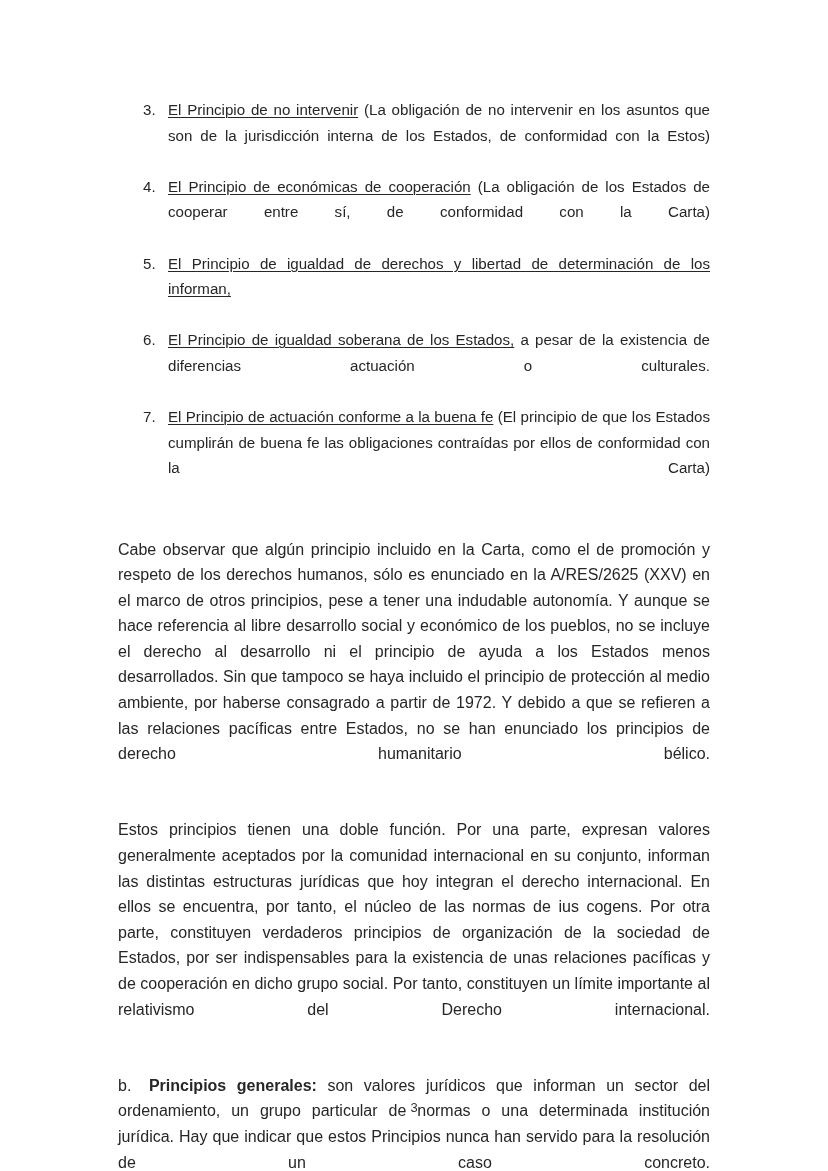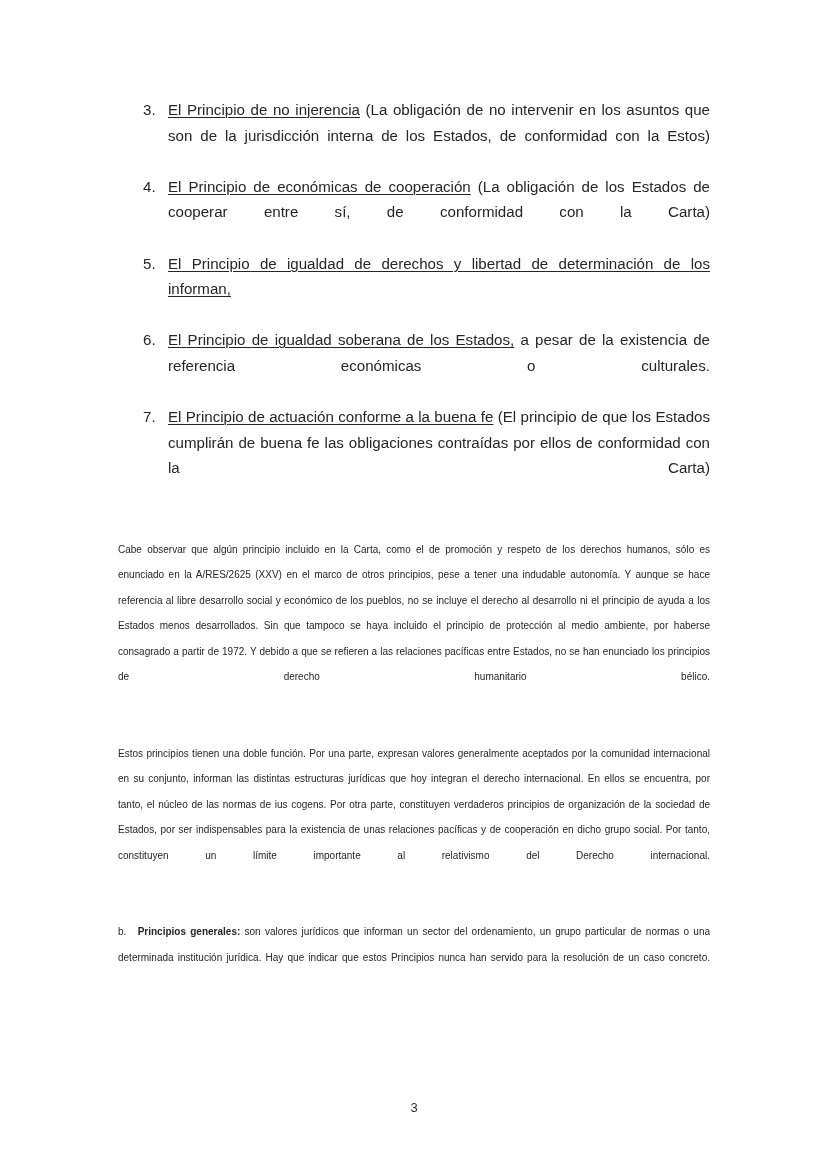--- a/index.html
+++ b/index.html
@@ -62,21 +62,21 @@
     width: 100%;
     height: 0;
   }
   .u {
     text-decoration: underline;
     text-underline-offset: 2px;
     text-decoration-thickness: 1px;
   }
   
   p.para {
-    font-size: 10px;
+    font-size: 16px;
     line-height: 25.6px;
     text-align: justify;
     text-justify: inter-word;
     margin: 0 0 0 0;
     hyphens: none;
   }
   p.para::after {
     content: "";
     display: inline-block;
     width: 100%;
@@ -99,33 +99,33 @@
 </style>
 </head>
 <body>
 
 <div class="page">
   <div class="content">
 
     <ol class="principles">
       <li>
         <span class="num">3.</span>
-        <span class="li-body"><span class="u">El Principio de no injerencia</span><span> (La obligación de no intervenir en los asuntos que son de la jurisdicción interna de los Estados, de conformidad con la Estos)</span></span>
+        <span class="li-body"><span class="u">El Principio de no intervenir</span><span> (La obligación de no intervenir en los asuntos que son de la jurisdicción interna de los Estados, de conformidad con la Estos)</span></span>
       </li>
       <li>
         <span class="num">4.</span>
         <span class="li-body"><span class="u">El Principio de económicas de cooperación</span><span> (La obligación de los Estados de cooperar entre sí, de conformidad con la Carta)</span></span>
       </li>
       <li>
         <span class="num">5.</span>
         <span class="li-body"><span class="u">El Principio de igualdad de derechos y libertad de determinación de los informan,</span><span></span></span>
       </li>
       <li>
         <span class="num">6.</span>
-        <span class="li-body"><span class="u">El Principio de igualdad soberana de los Estados,</span><span> a pesar de la existencia de referencia económicas o culturales.</span></span>
+        <span class="li-body"><span class="u">El Principio de igualdad soberana de los Estados,</span><span> a pesar de la existencia de diferencias actuación o culturales.</span></span>
       </li>
       <li>
         <span class="num">7.</span>
         <span class="li-body"><span class="u">El Principio de actuación conforme a la buena fe</span><span> (El principio de que los Estados cumplirán de buena fe las obligaciones contraídas por ellos de conformidad con la Carta)</span></span>
       </li>
     </ol>
 
     <div class="gap-after-list"></div>
 
     <p class="para">Cabe observar que algún principio incluido en la Carta, como el de promoción y respeto de los derechos humanos, sólo es enunciado en la A/RES/2625 (XXV) en el marco de otros principios, pese a tener una indudable autonomía. Y aunque se hace referencia al libre desarrollo social y económico de los pueblos, no se incluye el derecho al desarrollo ni el principio de ayuda a los Estados menos desarrollados. Sin que tampoco se haya incluido el principio de protección al medio ambiente, por haberse consagrado a partir de 1972. Y debido a que se refieren a las relaciones pacíficas entre Estados, no se han enunciado los principios de derecho humanitario bélico.</p>

